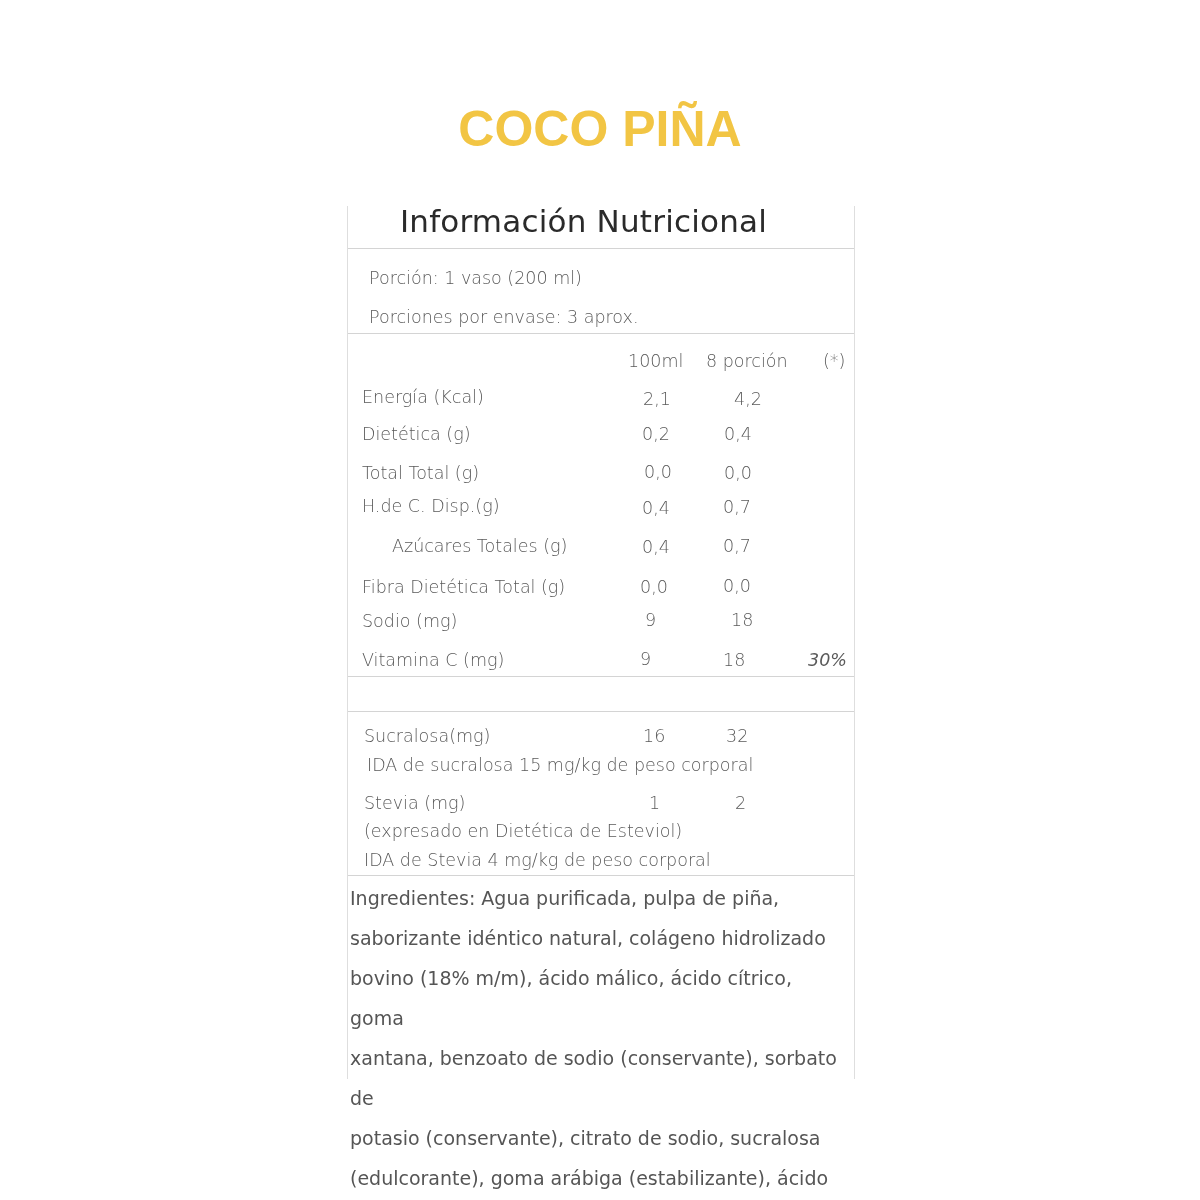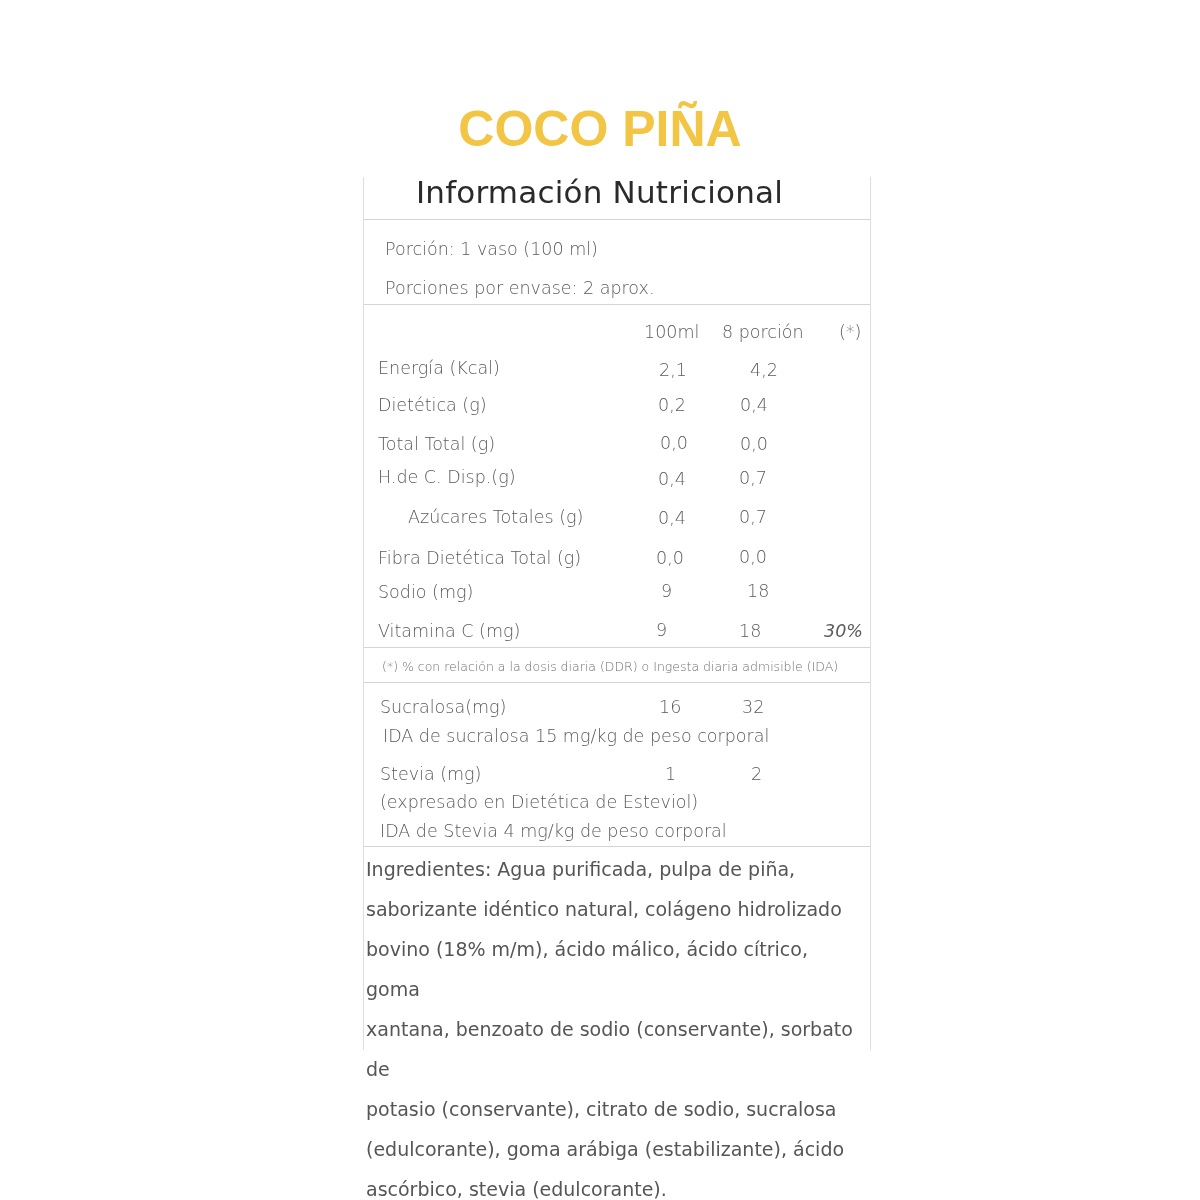--- a/index.html
+++ b/index.html
@@ -1,41 +1,41 @@
 <!DOCTYPE html>
 <html><head>
   <meta charset="utf-8">
   <style>
     html, body { margin: 0; padding: 0; background: #ffffff; }
     body { width: 1200px; height: 1200px; position: relative; overflow: hidden;
       font-family: "DejaVu Sans", sans-serif; color: #555; }
     .title { position: absolute; left: 0; width: 1200px; top: 100px; text-align: center;
       font-family: "Liberation Sans", sans-serif; font-weight: 700; font-size: 50px;
       letter-spacing: 0px; }
-    .panel { position: absolute; left: 347px; top: 177px; width: 506px; height: 873px;
-      border-left: 1.5px solid #dedede; border-right: 1.5px solid #dedede; margin-left: 16px; }
+    .panel { position: absolute; left: 347px; top: 206px; width: 506px; height: 873px;
+      border-left: 1.5px solid #dedede; border-right: 1.5px solid #dedede; }
     .hline { position: absolute; left: 0; right: 0; height: 0; border-top: 1.5px solid #d4d4d4; }
     .t { position: absolute; white-space: nowrap; font-weight: 300; }
     .heading { font-size: 31px; color: #2a2a2a; left: 52px; top: -3px; font-family: "DejaVu Sans", sans-serif; font-weight: normal; letter-spacing: 0.2px; }
     .s18 { font-size: 17.5px; color: #5a5a5a; }
     .small { font-size: 12.5px; color: #707070; }
     .ingredients { position: absolute; left: 2px; top: 672px; width: 500px; font-size: 19px;
       line-height: 40px; color: #555; white-space: pre-line; }
   </style>
 </head>
 <body>
 
 <div class="title" style="color:#F2C544;">COCO PIÑA</div>
 
 <div class="panel">
   <div class="t heading">Información Nutricional</div>
   <div class="hline" style="top:42px;"></div>
 
-  <div class="t s18" style="left:21px; top:62px;">Porción: 1 vaso (100 ml)</div>
-  <div class="t s18" style="left:21px; top:101px;">Porciones por envase: 2 aprox.</div>
+  <div class="t s18" style="left:21px; top:62px;">Porción: 1 vaso (200 ml)</div>
+  <div class="t s18" style="left:21px; top:101px;">Porciones por envase: 3 aprox.</div>
   <div class="hline" style="top:127px;"></div>
 
   <div class="t s18" style="left:280px; top:145px;">100ml</div>
   <div class="t s18" style="left:358px; top:145px;">8 porción</div>
   <div class="t s18" style="left:475px; top:145px;">(*)</div>
 
   <div>
     <div class="t s18" style="left:14px; top:181px;">Energía (Kcal)</div>
     <div class="t s18" style="left:295px; top:183px;">2,1</div>
     <div class="t s18" style="left:386px; top:183px;">4,2</div>
@@ -71,21 +71,20 @@
     <div class="t s18" style="left:383px; top:404px;">18</div>
   </div>
   <div>
     <div class="t s18" style="left:14px; top:444px;">Vitamina C (mg)</div>
     <div class="t s18" style="left:292px; top:443px;">9</div>
     <div class="t s18" style="left:375px; top:444px;">18</div>
     <div class="t s18" style="left:460px; top:444px;font-style:italic;">30%</div>
   </div>
 
   <div class="hline" style="top:470px;"></div>
-  <div class="t small" style="left:18px; top:482px;">(*) % con relación a la dosis diaria (DDR) o Ingesta diaria admisible (IDA)</div>
   <div class="hline" style="top:505px;"></div>
 
   <div>
     <div class="t s18" style="left:16px; top:520px;">Sucralosa(mg)</div>
     <div class="t s18" style="left:295px; top:520px;">16</div>
     <div class="t s18" style="left:378px; top:520px;">32</div>
     <div class="t s18" style="left:19px; top:549px;">IDA de sucralosa 15 mg/kg de peso corporal</div>
   </div>
 
   <div>

